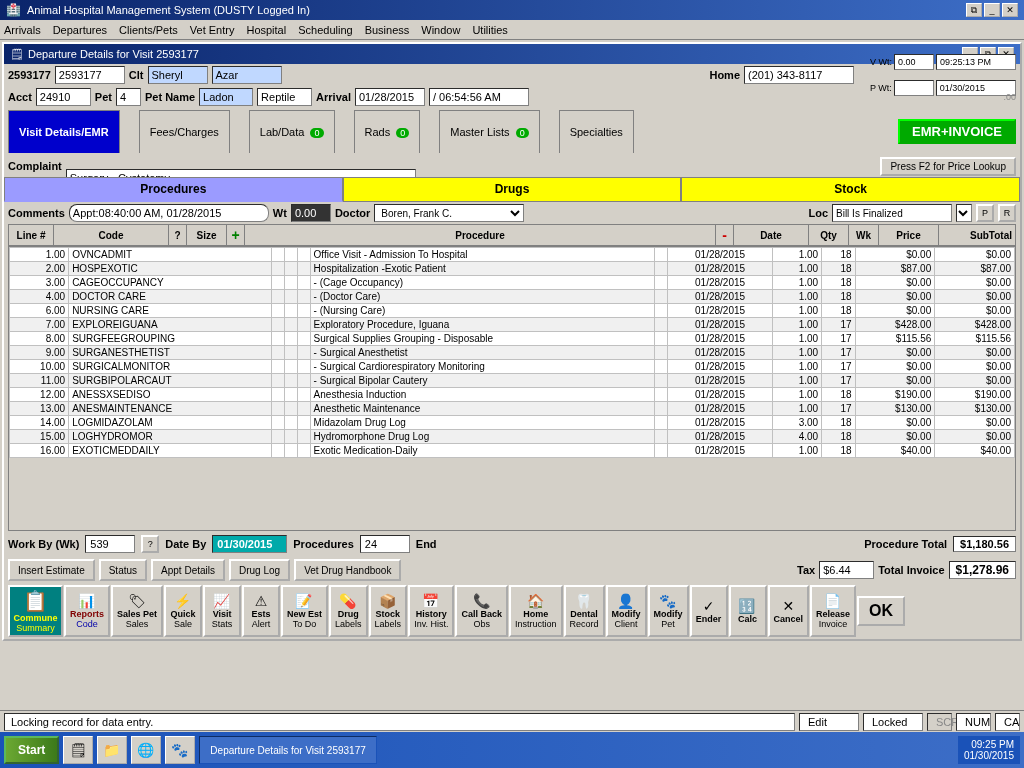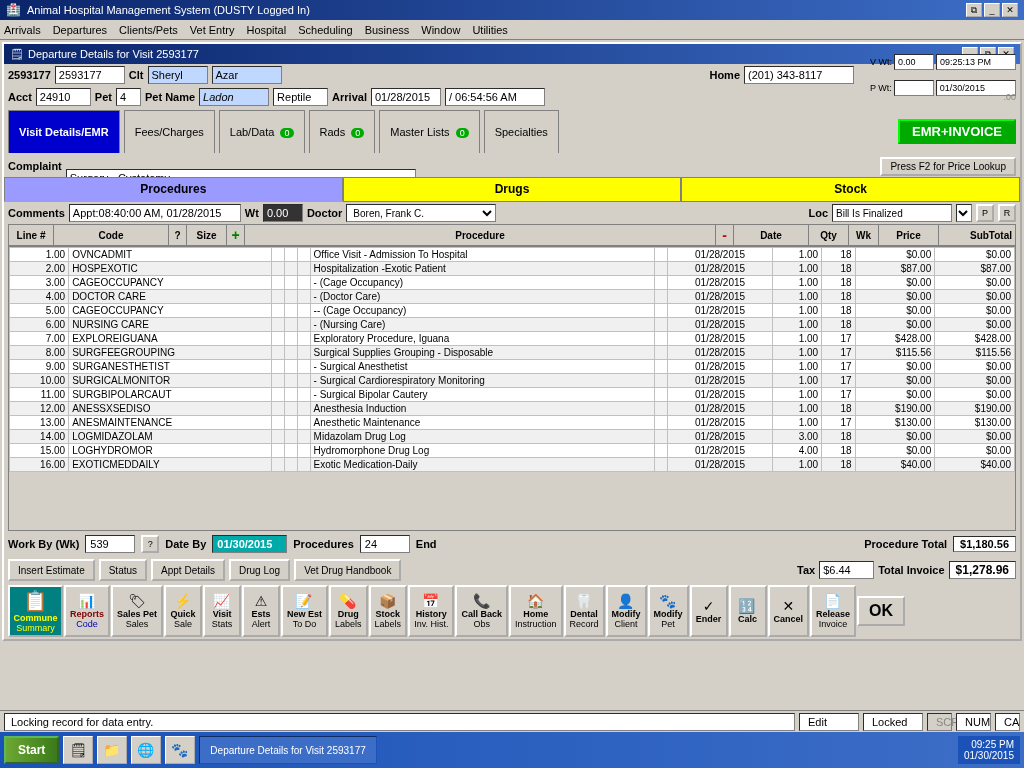--- a/index.html
+++ b/index.html
@@ -84,21 +84,21 @@
       display: flex; align-items: center;
     }
     .field-value.blue { background: #c0d8ff; }
     .tab {
       padding: 15px 10px;
       border: 1px solid #808080;
       border-bottom: none;
       background: #d4d0c8;
       cursor: pointer;
       font-size: 11px;
-      margin-right: 2px;
+      margin-right: 17px;
     }
     .tab.blue-tab {
       background: #0000cc;
       color: white;
       font-weight: bold;
     }
     .tab-badge {
       background: #00aa00;
       color: white;
       border-radius: 8px;
@@ -472,21 +472,21 @@
       </div>
     </div>
   </div>
 
   <div class="info-row">
     <span class="field-label">Acct</span>
     <div class="field-value" style="width:55px;">24910</div>
     <span class="field-label">Pet</span>
     <div class="field-value" style="width:25px;">4</div>
     <span class="field-label">Pet Name</span>
-    <div class="field-value blue" style="width:70px;font-style:italic;">Ladon</div>
+    <div class="field-value blue" style="width:54px;">Ladon</div>
     <div class="field-value" style="width:55px;">Reptile</div>
     <span class="field-label">Arrival</span>
     <div class="field-value" style="width:70px;">01/28/2015</div>
     <div class="field-value" style="width:100px;">/ 06:54:56 AM</div>
     <span style="flex:1;"></span>
     <div style="font-size:9px;text-align:right;">
       <div style="color:#888;">.00</div>
     </div>
   </div>
 
@@ -525,21 +525,21 @@
   </div>
 
   <div class="sub-tab-row">
     <div class="sub-tab active-proc">Procedures</div>
     <div class="sub-tab active-drug">Drugs</div>
     <div class="sub-tab active-stock">Stock</div>
   </div>
 
   <div class="cwt-row">
     <span class="field-label">Comments</span>
-    <div class="field-value" style="width:172px;">Appt:08:40:00 AM, 01/28/2015</div>
+    <div class="field-value" style="width:200px;border-radius:8px;">Appt:08:40:00 AM, 01/28/2015</div>
     <span class="field-label">Wt</span>
     <div class="wt-box">0.00</div>
     <span class="field-label">Doctor</span>
     <select class="select-dropdown" style="width:150px;">
       <option>Boren, Frank C.</option>
     </select>
     <span style="flex:1;"></span>
     <span class="field-label">Loc</span>
     <div class="loc-field" style="width:120px;">Bill Is Finalized</div>
     <select class="select-dropdown" style="width:16px;padding:0;"></select>
@@ -621,34 +621,20 @@
     <td></td>
     <td style="max-width:290px;overflow:hidden;">- (Doctor Care)</td>
     <td></td>
     <td class="td-center">01/28/2015</td>
     <td class="td-num">1.00</td>
     <td class="td-num">18</td>
     <td class="td-num">$0.00</td>
     <td class="td-num">$0.00</td>
   </tr>
           <tr>
-    <td class="td-num">5.00</td>
-    <td>CAGEOCCUPANCY</td>
-    <td></td>
-    <td></td>
-    <td></td>
-    <td style="max-width:290px;overflow:hidden;">-- (Cage Occupancy)</td>
-    <td></td>
-    <td class="td-center">01/28/2015</td>
-    <td class="td-num">1.00</td>
-    <td class="td-num">18</td>
-    <td class="td-num">$0.00</td>
-    <td class="td-num">$0.00</td>
-  </tr>
-          <tr>
     <td class="td-num">6.00</td>
     <td>NURSING CARE</td>
     <td></td>
     <td></td>
     <td></td>
     <td style="max-width:290px;overflow:hidden;">- (Nursing Care)</td>
     <td></td>
     <td class="td-center">01/28/2015</td>
     <td class="td-num">1.00</td>
     <td class="td-num">18</td>

